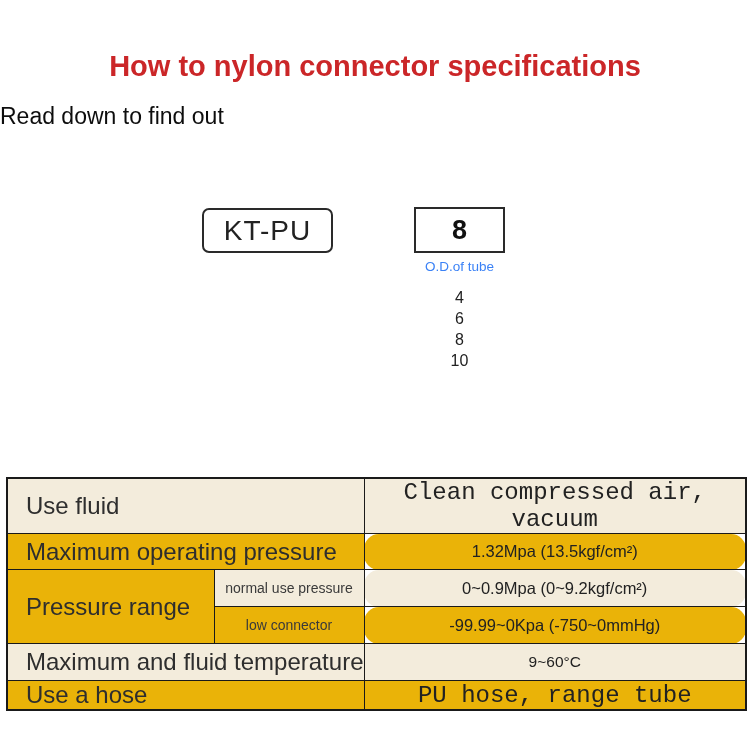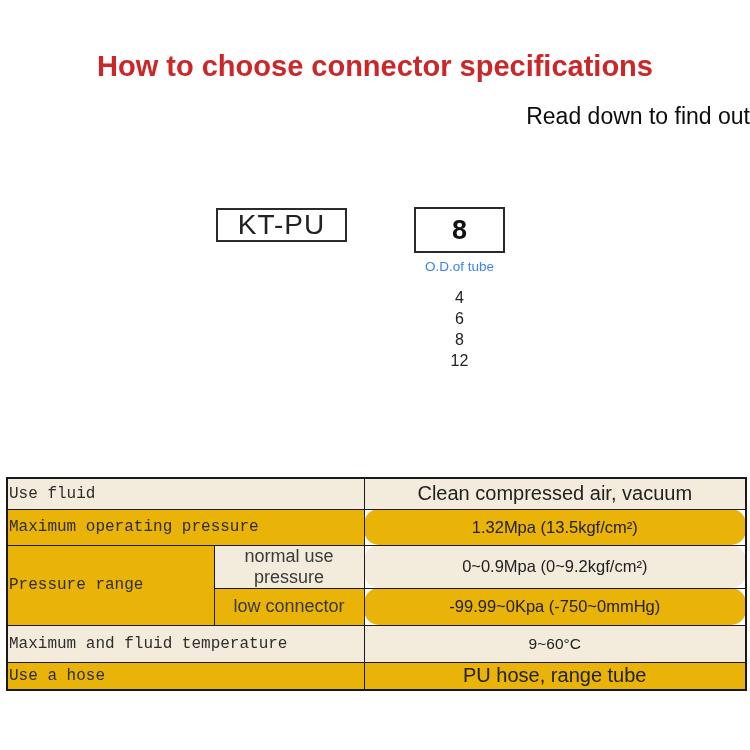--- a/index.html
+++ b/index.html
@@ -12,28 +12,28 @@
   html,body{width:750px;height:750px;background:#ffffff;overflow:hidden;}
   body{font-family:"Liberation Sans", sans-serif;color:var(--text-dark);position:relative;}
 
   .page-title{
     position:absolute;left:0;top:50px;width:750px;
     text-align:center;font-size:29px;font-weight:bold;
     color:var(--title-red);letter-spacing:0px;
   }
   .page-subtitle{
     position:absolute;left:0;top:103px;width:750px;
-    text-align:right;font-size:23px;color:#0d0d0d;
+    text-align:left;font-size:23px;color:#0d0d0d;
   }
 
   .code-box{
     position:absolute;border:2px solid #2a2a2a;background:#fff;
     display:flex;align-items:center;justify-content:center;
   }
-  .series-box{left:216px;top:208px;width:131px;height:34px;}
+  .series-box{left:202px;top:208px;width:131px;height:45px;border-radius:7px;}
   .series-box .code-text{font-size:28px;letter-spacing:1px;color:#222;}
   .size-box{left:414px;top:207px;width:91px;height:46px;}
   .size-box .code-text{font-size:27px;font-weight:bold;color:#111;}
 
   .size-caption{
     position:absolute;left:389px;top:259px;width:141px;
     text-align:center;font-size:13.5px;color:#3b82f6;
   }
   .size-options{
     position:absolute;left:389px;top:287px;width:141px;
@@ -45,54 +45,54 @@
     position:absolute;left:6px;top:477px;width:739px;
     border-collapse:collapse;table-layout:fixed;
     border:2px solid var(--border-black);
   }
   .spec-table td{
     border:1px solid var(--border-black);
     vertical-align:middle;background:#eab308;overflow:hidden;
   }
   .spec-table td.beige{background:var(--row-beige);}
   .spec-table td.lbl{
-    text-align:left;padding-left:1px;font-size:16px;color:#2e2e2e;font-family:Liberation Mono, monospace;
+    text-align:left;padding-left:18px;font-size:24px;color:#2e2e2e;
   }
   .spec-table td.sub{
-    text-align:center;font-size:18px;color:#3a3a3a;margin-left:40px;
+    text-align:center;font-size:14px;color:#3a3a3a;margin-left:40px;
   }
   .spec-table td.val{text-align:center;color:#222;}
-  .val.big{font-size:20px;}
+  .val.big{font-size:24px;font-family:Liberation Mono, monospace;}
   .val.med{font-size:16.5px;border-radius:15px;}
   .val.sml{font-size:15.5px;}
   .r1{height:31px;} .r2{height:36px;} .r3{height:37px;}
   .r4{height:37px;} .r5{height:37px;} .r6{height:28px;}
 </style>
 </head>
 <body>
 
-<div class="page-title">How to choose connector specifications</div>
+<div class="page-title">How to nylon connector specifications</div>
 
 <div class="page-subtitle">Read down to find out</div>
 
 <div class="code-box series-box">
   <span class="code-text">KT-PU</span>
 </div>
 
 <div class="code-box size-box">
   <span class="code-text">8</span>
 </div>
 
 <div class="size-caption">O.D.of tube</div>
 
 <div class="size-options">
   <span class="opt">4</span>
   <span class="opt">6</span>
   <span class="opt">8</span>
-  <span class="opt">12</span>
+  <span class="opt">10</span>
 </div>
 
 <table class="spec-table">
   <colgroup>
     <col style="width:207px">
     <col style="width:150px">
     <col style="width:382px">
   </colgroup>
   <tbody>
       <tr class="r1">

